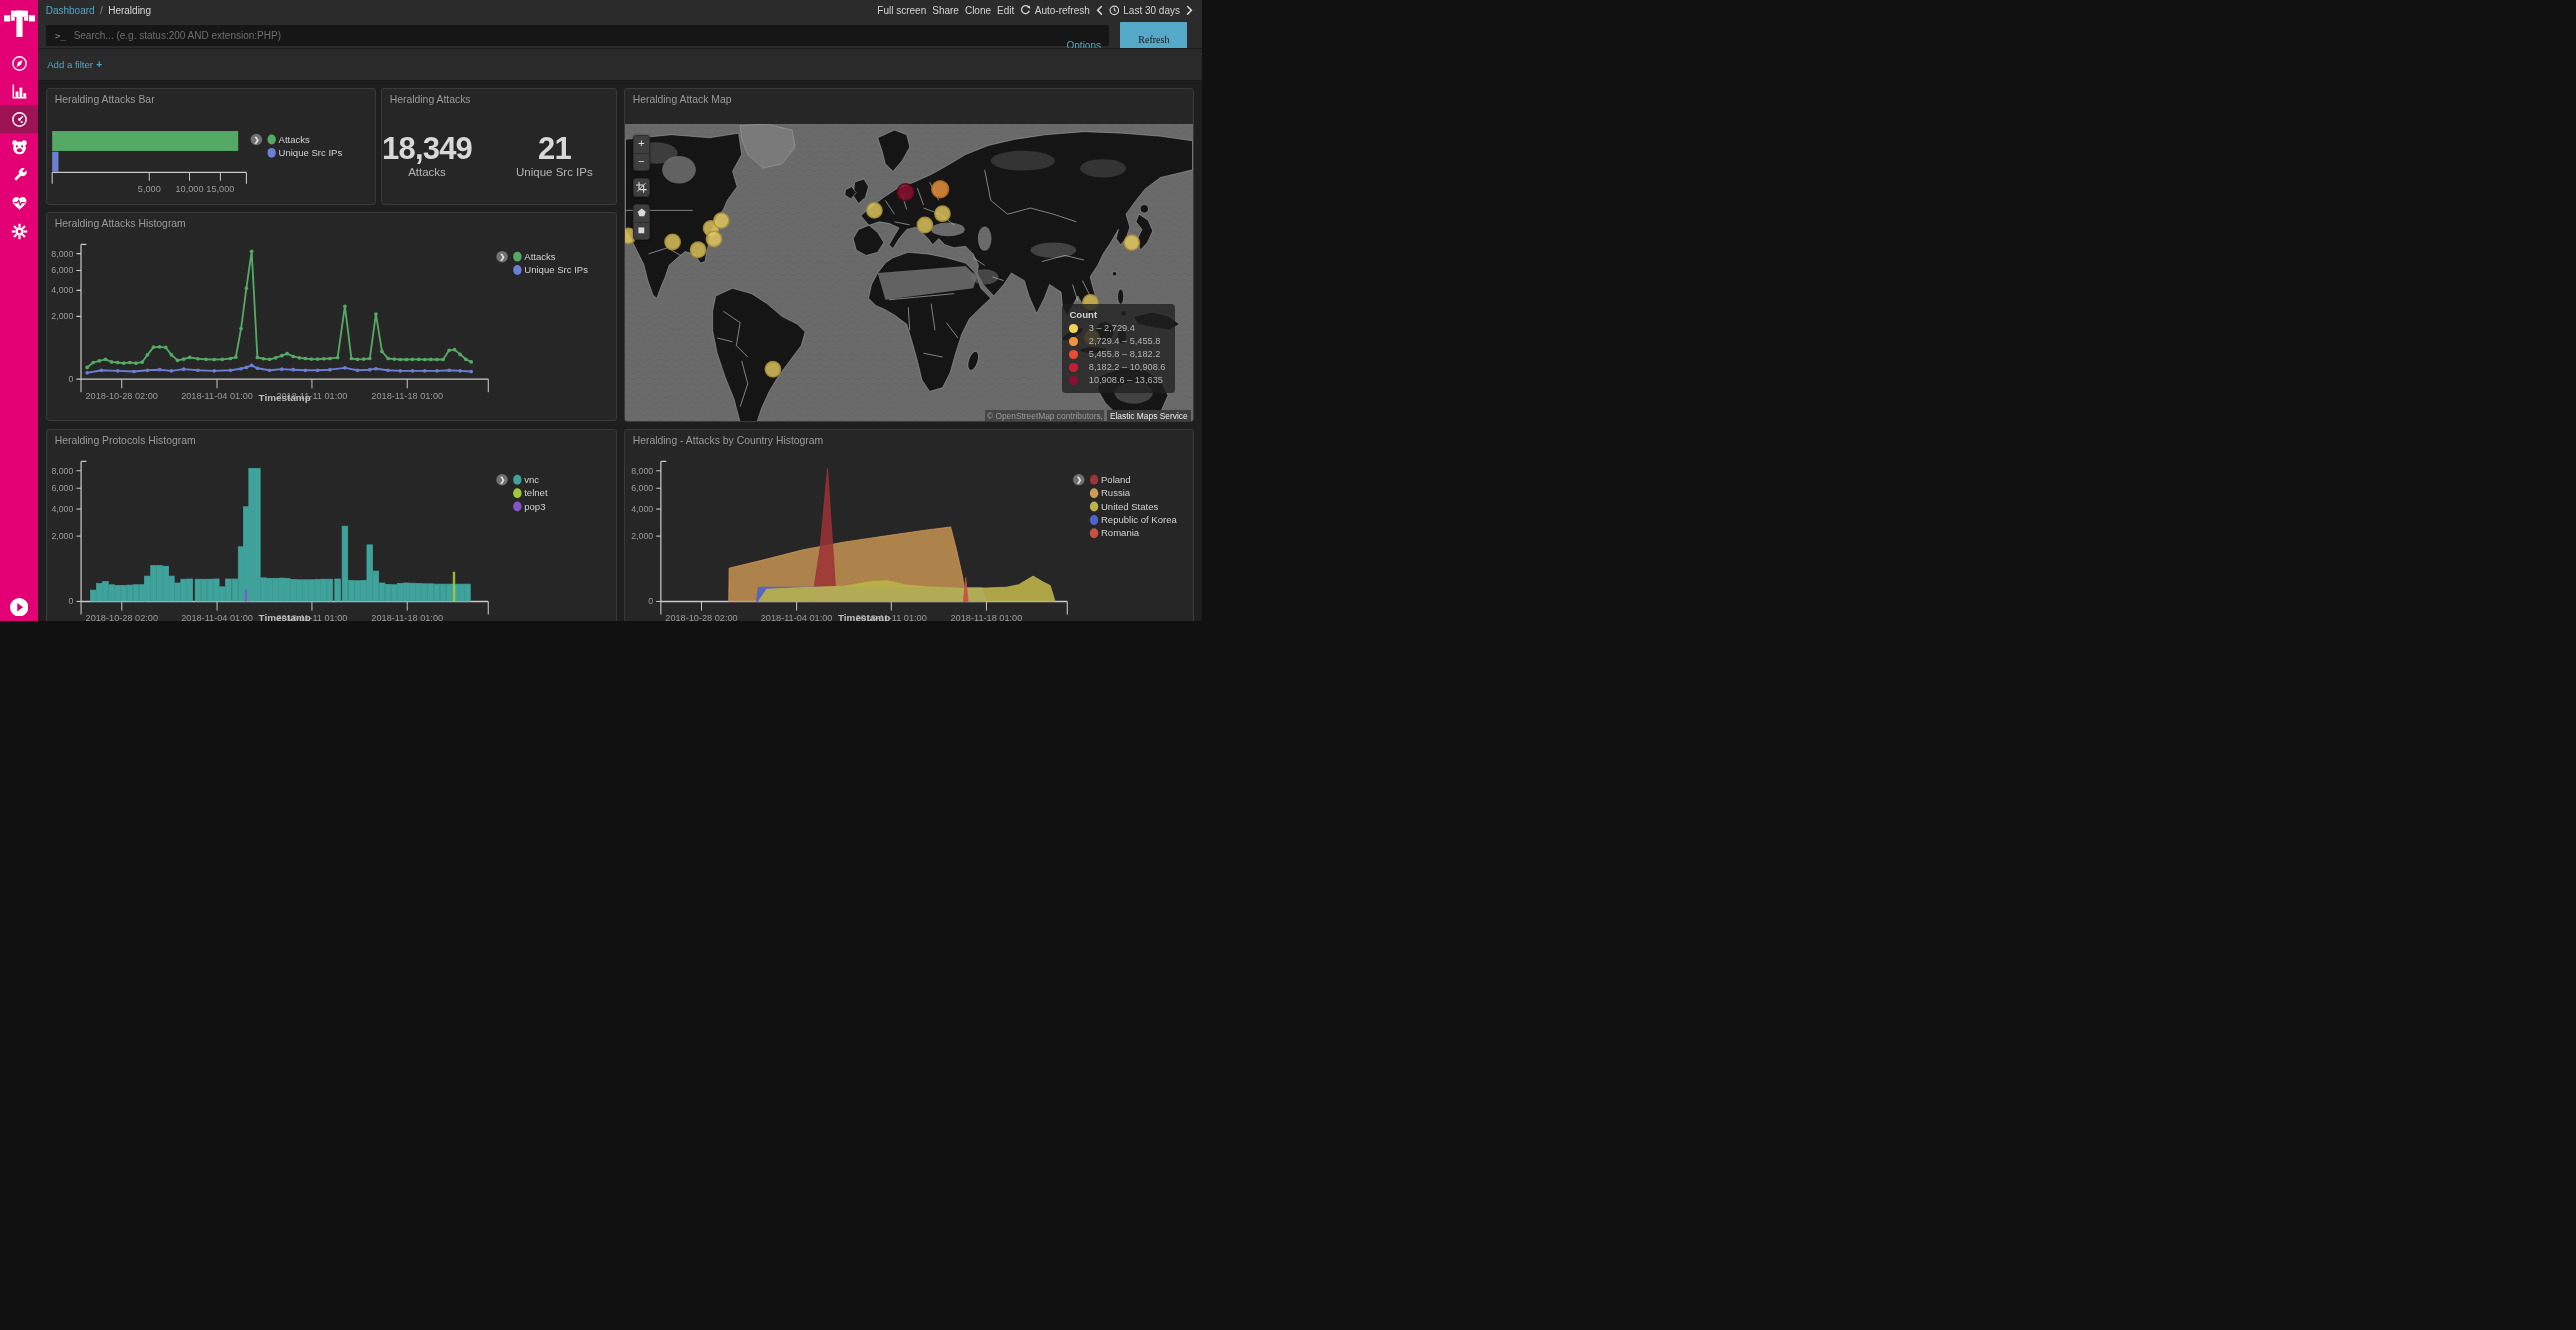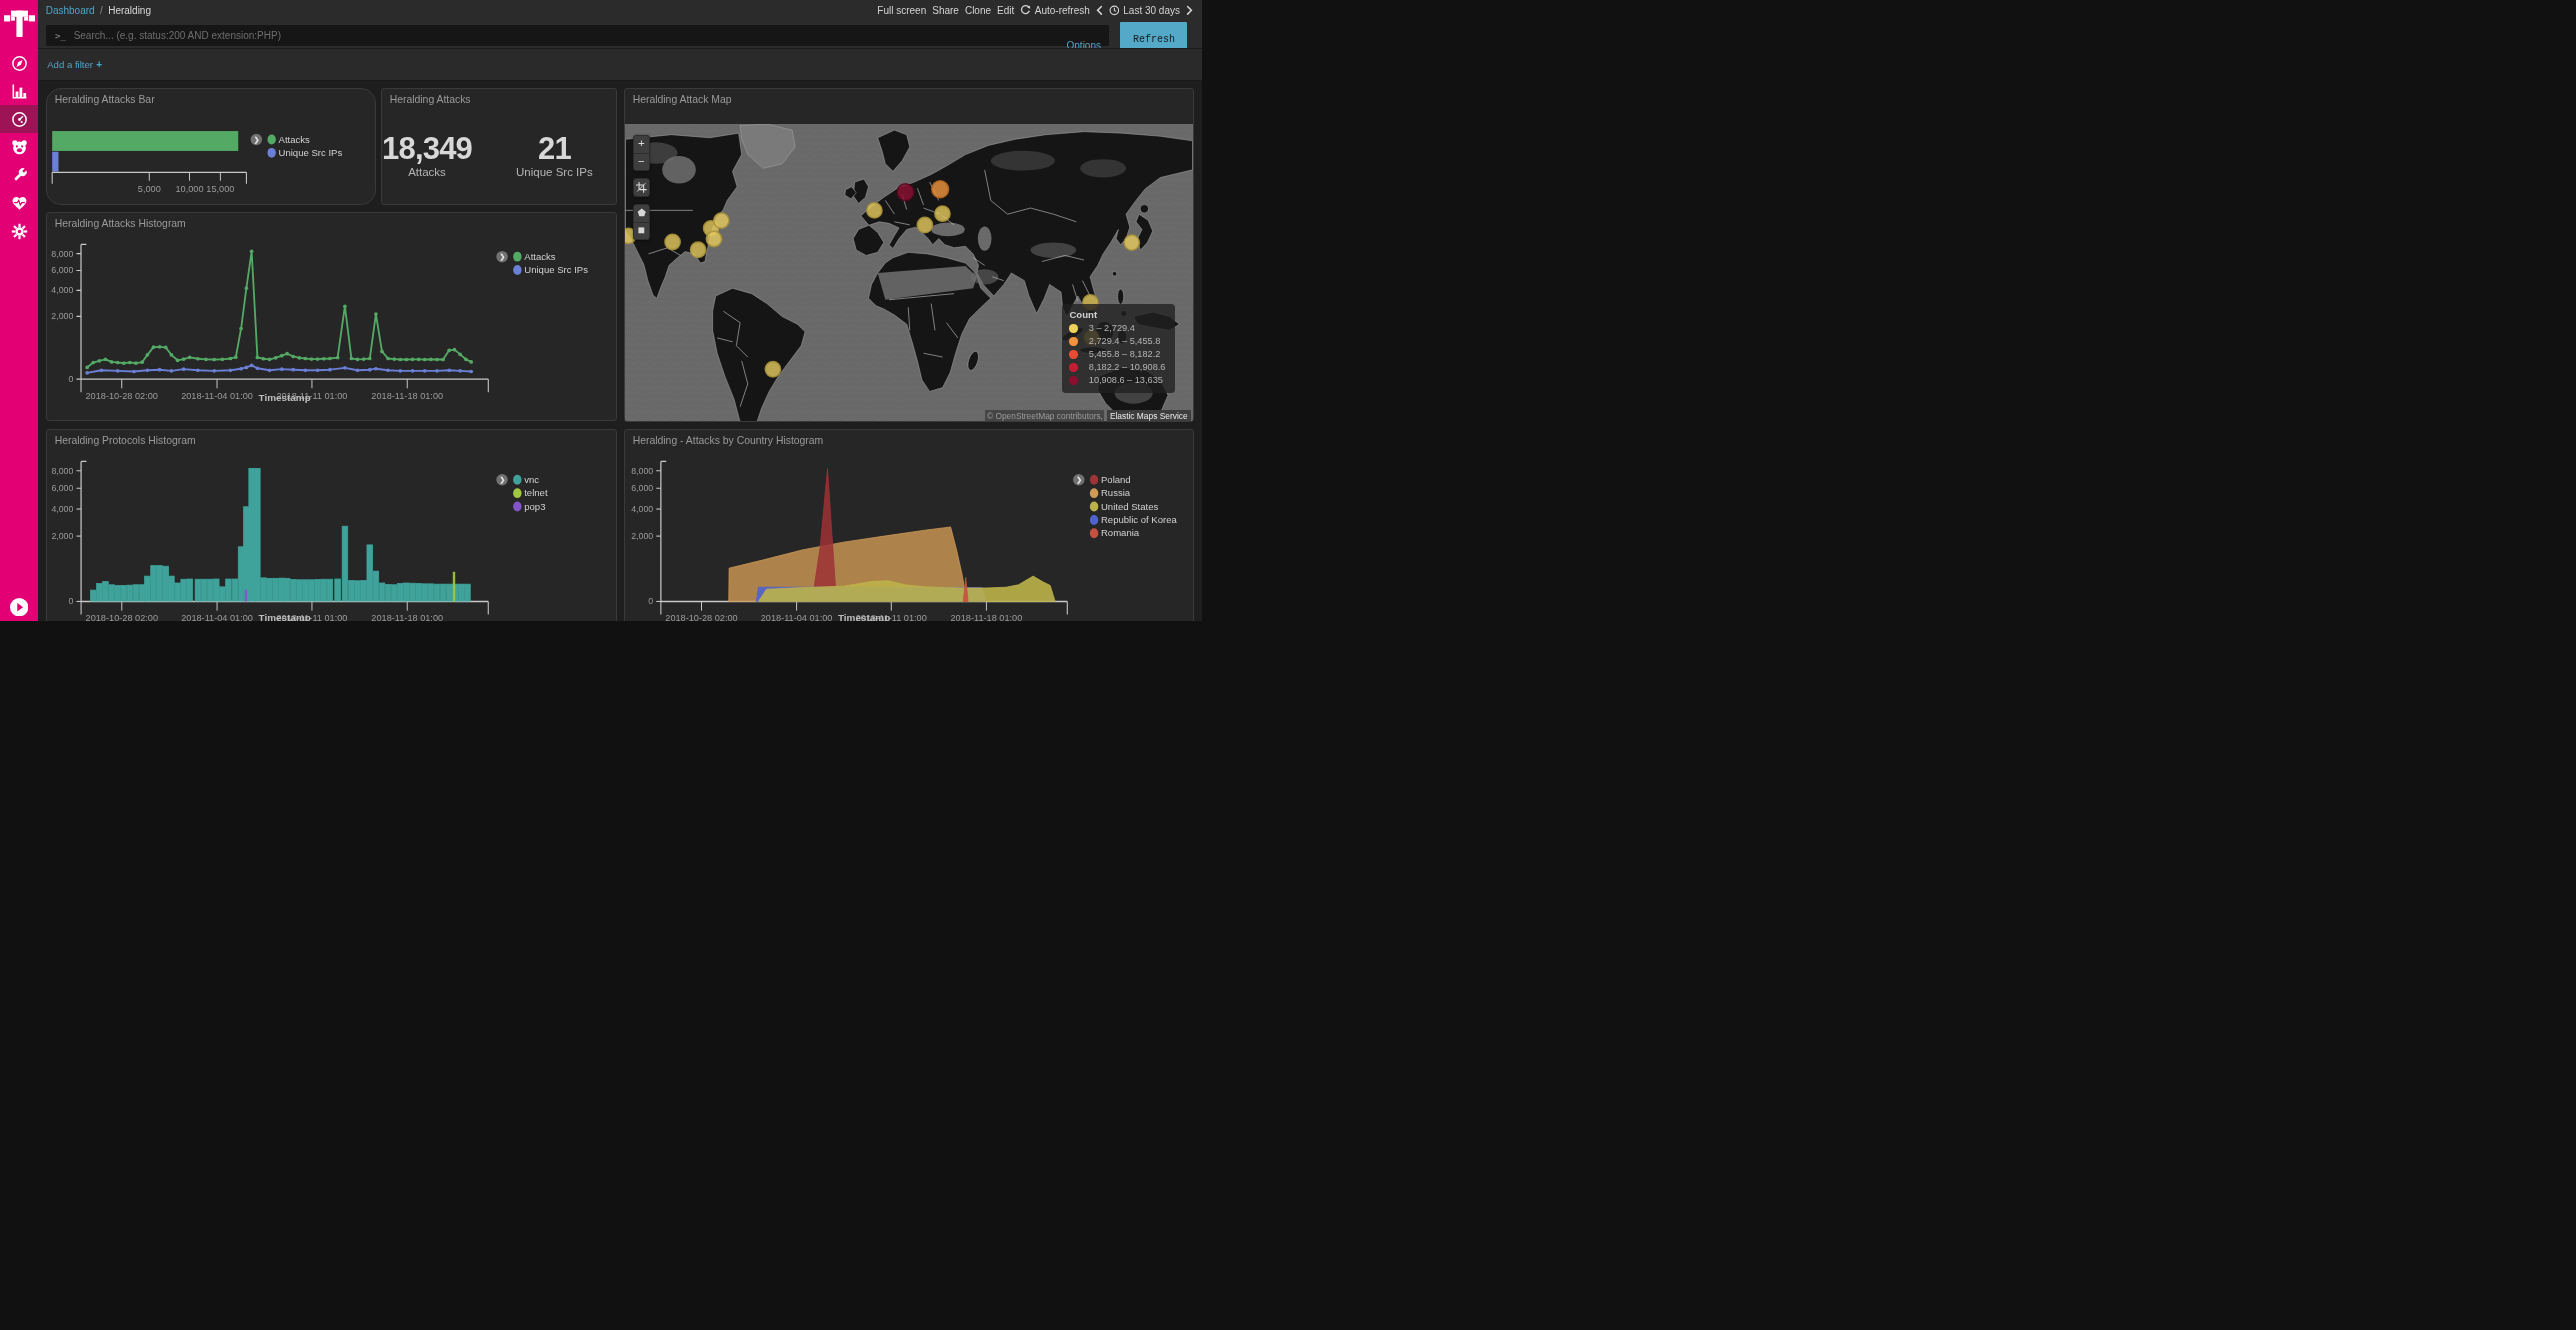--- a/index.html
+++ b/index.html
@@ -25,30 +25,30 @@
   .topmenu { position:absolute; right:9px; top:0; height:21.5px; display:flex; align-items:center; gap:6px; font-size:10px; color:#d4d4d4; }
   .topmenu .mi { cursor:pointer; display:flex; align-items:center; gap:3.8px; white-space:nowrap; }
   .topmenu svg { display:block; }
 
   #searchrow { position:absolute; left:38px; top:21.5px; right:0; height:27px; background:#2b2b2b; }
   #searchbox { position:absolute; left:7.7px; top:3.1px; width:1063px; height:21px; background:#161616; border-radius:1.5px; display:flex; align-items:center; }
   .search-prompt { font-family:"DejaVu Sans Mono", monospace; font-size:9.2px; color:#8c8c8c; padding:0 7.7px 0 9.2px; }
   #searchbox input { flex:1; background:transparent; border:none; outline:none; color:#cfcfcf; font-size:10px; font-family:"Liberation Sans",sans-serif; }
   #searchbox input::placeholder { color:#6e6e6e; }
   .options-link { position:absolute; right:101px; top:18px; color:#4fa5c7; font-size:10px; cursor:pointer; }
-  .refresh-btn { position:absolute; right:14.6px; top:0.8px; width:67px; height:35px; background:#54a9c9; color:#17191b; font-size:10px; border:none; border-radius:1px; cursor:pointer; font-family:Liberation Mono, monospace; }
+  .refresh-btn { position:absolute; right:14.6px; top:0.8px; width:67px; height:35px; background:#54a9c9; color:#17191b; font-size:10px; border:none; border-radius:1px; cursor:pointer; font-family:Liberation Serif, serif; }
 
   #filterbar { position:absolute; left:38px; top:48px; right:0; height:33px; background:#2a2a2a; border-top:0.8px solid #1a1a1a; border-bottom:0.8px solid #191919; }
   .add-filter { position:absolute; left:9.2px; top:10px; font-size:9.6px; color:#4fa5c7; cursor:pointer; }
   .add-filter b { font-weight:bold; margin-left:3.1px; font-size:10px; }
 
   
   .panel { position:absolute; background:#262626; border:0.8px solid #3a3a3a; border-radius:3.1px; overflow:hidden; }
   .panel-title { position:absolute; left:7.7px; top:5.4px; font-size:10.4px; color:#9a9a9a; white-space:nowrap; }
-  #p-bar    { left:46px;  top:88px; width:330px; height:117px;border-radius:15px; }
+  #p-bar    { left:46px;  top:88px; width:330px; height:117px; }
   #p-metric { left:381px; top:88px; width:236px; height:117px; }
   #p-map    { left:624px; top:88px; width:570px; height:334px; }
   #p-ah     { left:46px;  top:212px; width:571px; height:209px; }
   #p-ph     { left:46px;  top:429px; width:571px; height:199px; }
   #p-ch     { left:624px; top:429px; width:570px; height:199px; }
   .chart-svg { position:absolute; left:0; top:0; }
 
   
   .metric-wrap { position:absolute; left:0; top:44px; width:100%; display:flex; justify-content:flex-start; gap:44px; text-align:center; }
   .metric-value { font-size:31px; font-weight:bold; color:#d8d8d8; line-height:31px; letter-spacing:-0.8px; }

